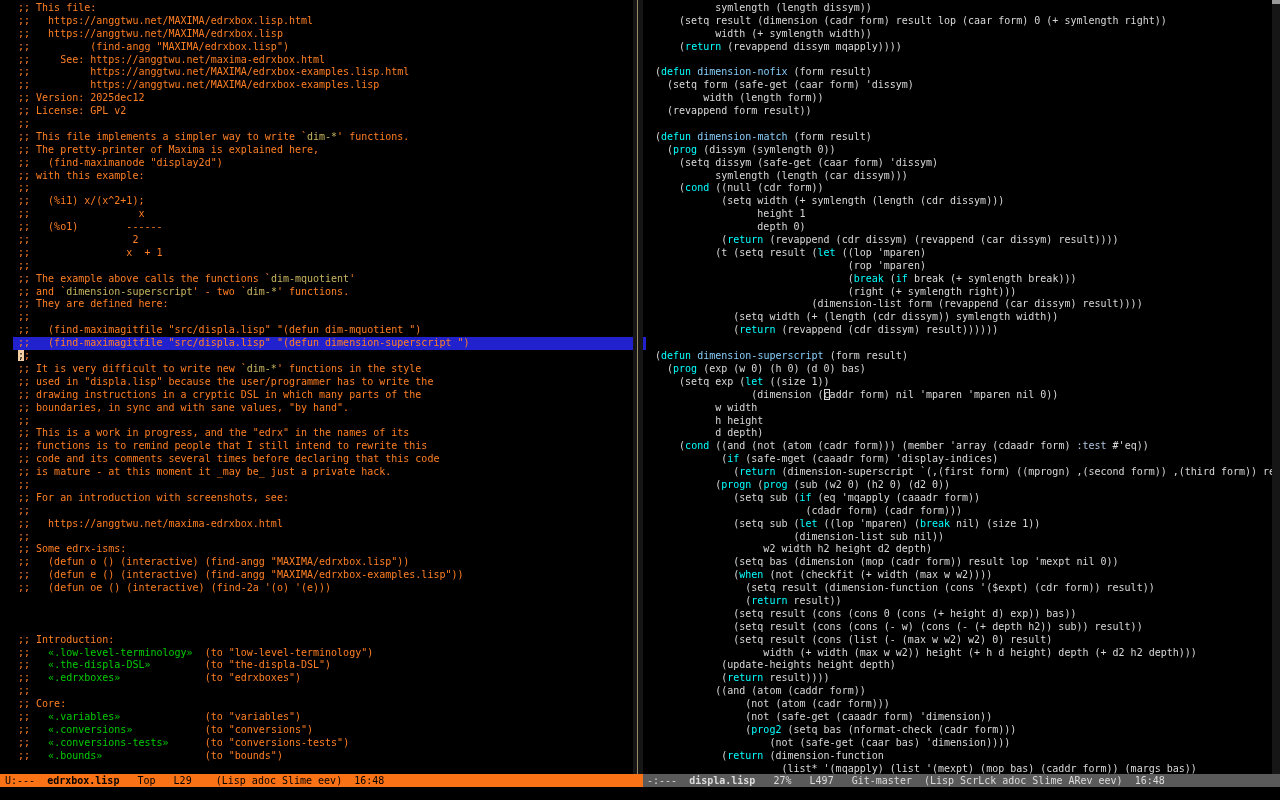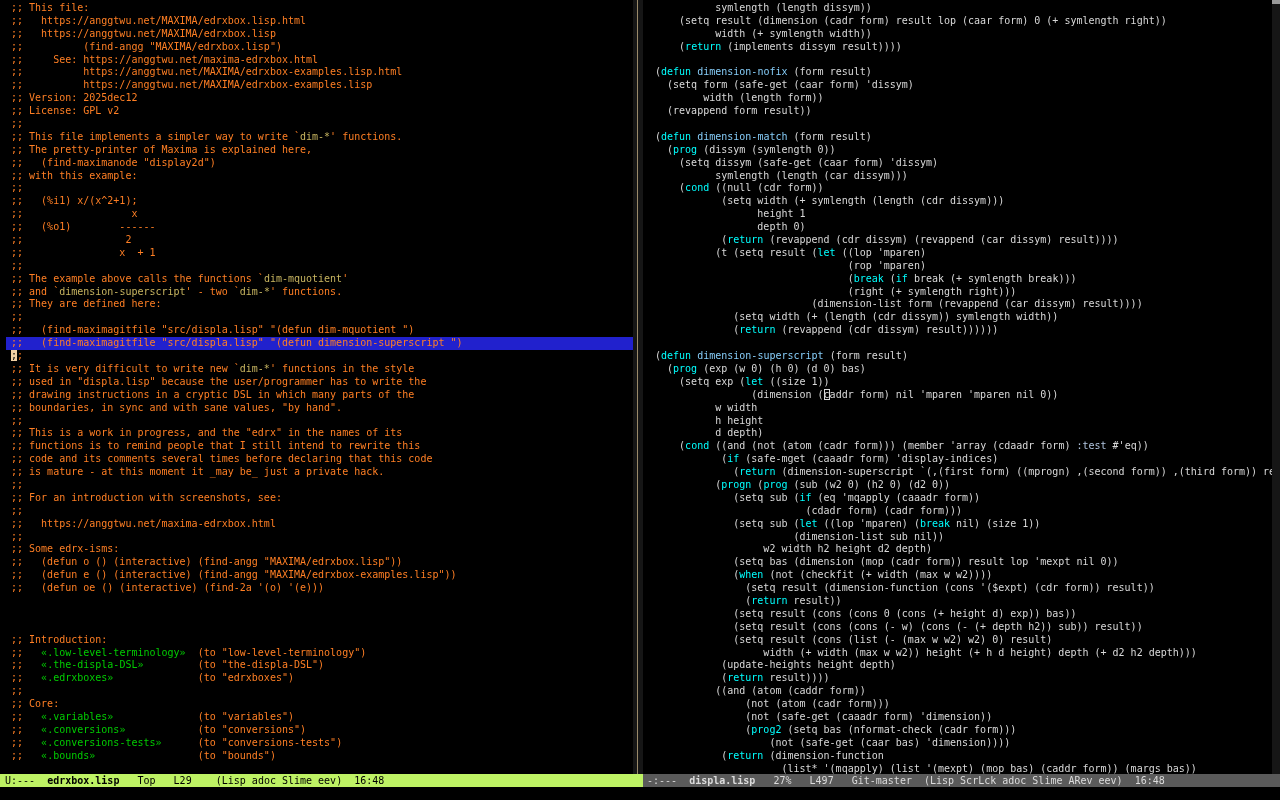--- a/index.html
+++ b/index.html
@@ -1,38 +1,38 @@
 <!DOCTYPE html>
 <html><head>
 <meta charset="utf-8">
 <style>
   html,body{margin:0;padding:0;}
   body{width:1280px;height:800px;background:#000;overflow:hidden;position:relative;
        font-family:"DejaVu Sans Mono",monospace;}
   .pane{position:absolute;top:0;height:774px;overflow:hidden;font-size:10px;color:#d9d9d9;}
-  #lp{left:0;width:628px;padding:2px 0 0 11px;}
+  #lp{left:0;width:628px;padding:2px 0 0 18px;}
   #rp{left:643px;width:625px;padding:2px 0 0 12px;}
   .ln{height:12.9px;line-height:12.9px;white-space:pre;}
   .c{color:#ff7f24;}          
   .k{color:#c8b560;}          
   .g{color:#00cd00;}          
   .d{color:#d9d9d9;}          
   .kw{color:#00ffff;}         
   .fn{color:#87cefa;}         
   .bi{color:#b0c4de;}
   .cur{background:#f2d0a4;color:#000;}
   .hcur{box-shadow:inset 0 0 0 1px #d9d9d9;}
   .ln.hl{background:#2121cd;margin-left:-5px;padding-left:5px;}
   #msb{position:absolute;left:633px;top:0;width:10px;height:774px;background:#161616;}
   #msb .line{position:absolute;left:4px;top:0;width:1px;height:774px;background:#9a8a6a;}
   #rsb{position:absolute;left:1272px;top:0;width:8px;height:774px;background:#161616;}
   #rsb .thumb{position:absolute;top:0;left:0;width:8px;height:4px;background:#9a9a9a;}
   .modeline{position:absolute;top:774px;height:13px;font-size:10px;line-height:13px;
             white-space:pre;overflow:hidden;}
-  #mll{left:0;width:638px;background:#bef264;color:#000;padding-left:5px;}
+  #mll{left:0;width:638px;background:#f97316;color:#000;padding-left:5px;}
   #mlr{left:643px;width:637px;background:#5a5a5a;color:#dcdcdc;padding-left:4px;}
   .mlfile{font-weight:bold;}
   #echo{position:absolute;top:787px;left:0;width:1280px;height:13px;background:#000;}
 </style>
 </head>
 <body>
 
 <div id="lp" class="pane">
     <div class="ln"><span class="c">;; This file:</span></div>
     <div class="ln"><span class="c">;;   https://anggtwu.net/MAXIMA/edrxbox.lisp.html</span></div>
@@ -96,21 +96,21 @@
   </div>
 
 <div id="msb">
   <div class="line"></div>
 </div>
 
 <div id="rp" class="pane">
     <div class="ln"><span class="d">          symlength (length dissym))</span></div>
     <div class="ln"><span class="d">    (setq result (dimension (cadr form) result lop (caar form) 0 (+ symlength right))</span></div>
     <div class="ln"><span class="d">          width (+ symlength width))</span></div>
-    <div class="ln"><span class="d">    (</span><span class="kw">return</span><span class="d"> (implements dissym result))))</span></div>
+    <div class="ln"><span class="d">    (</span><span class="kw">return</span><span class="d"> (revappend dissym mqapply))))</span></div>
     <div class="ln"></div>
     <div class="ln"><span class="d">(</span><span class="kw">defun</span><span class="d"> </span><span class="fn">dimension-nofix</span><span class="d"> (form result)</span></div>
     <div class="ln"><span class="d">  (setq form (safe-get (caar form) 'dissym)</span></div>
     <div class="ln"><span class="d">        width (length form))</span></div>
     <div class="ln"><span class="d">  (revappend form result))</span></div>
     <div class="ln"></div>
     <div class="ln"><span class="d">(</span><span class="kw">defun</span><span class="d"> </span><span class="fn">dimension-match</span><span class="d"> (form result)</span></div>
     <div class="ln"><span class="d">  (</span><span class="kw">prog</span><span class="d"> (dissym (symlength 0))</span></div>
     <div class="ln"><span class="d">    (setq dissym (safe-get (caar form) 'dissym)</span></div>
     <div class="ln"><span class="d">          symlength (length (car dissym)))</span></div>

